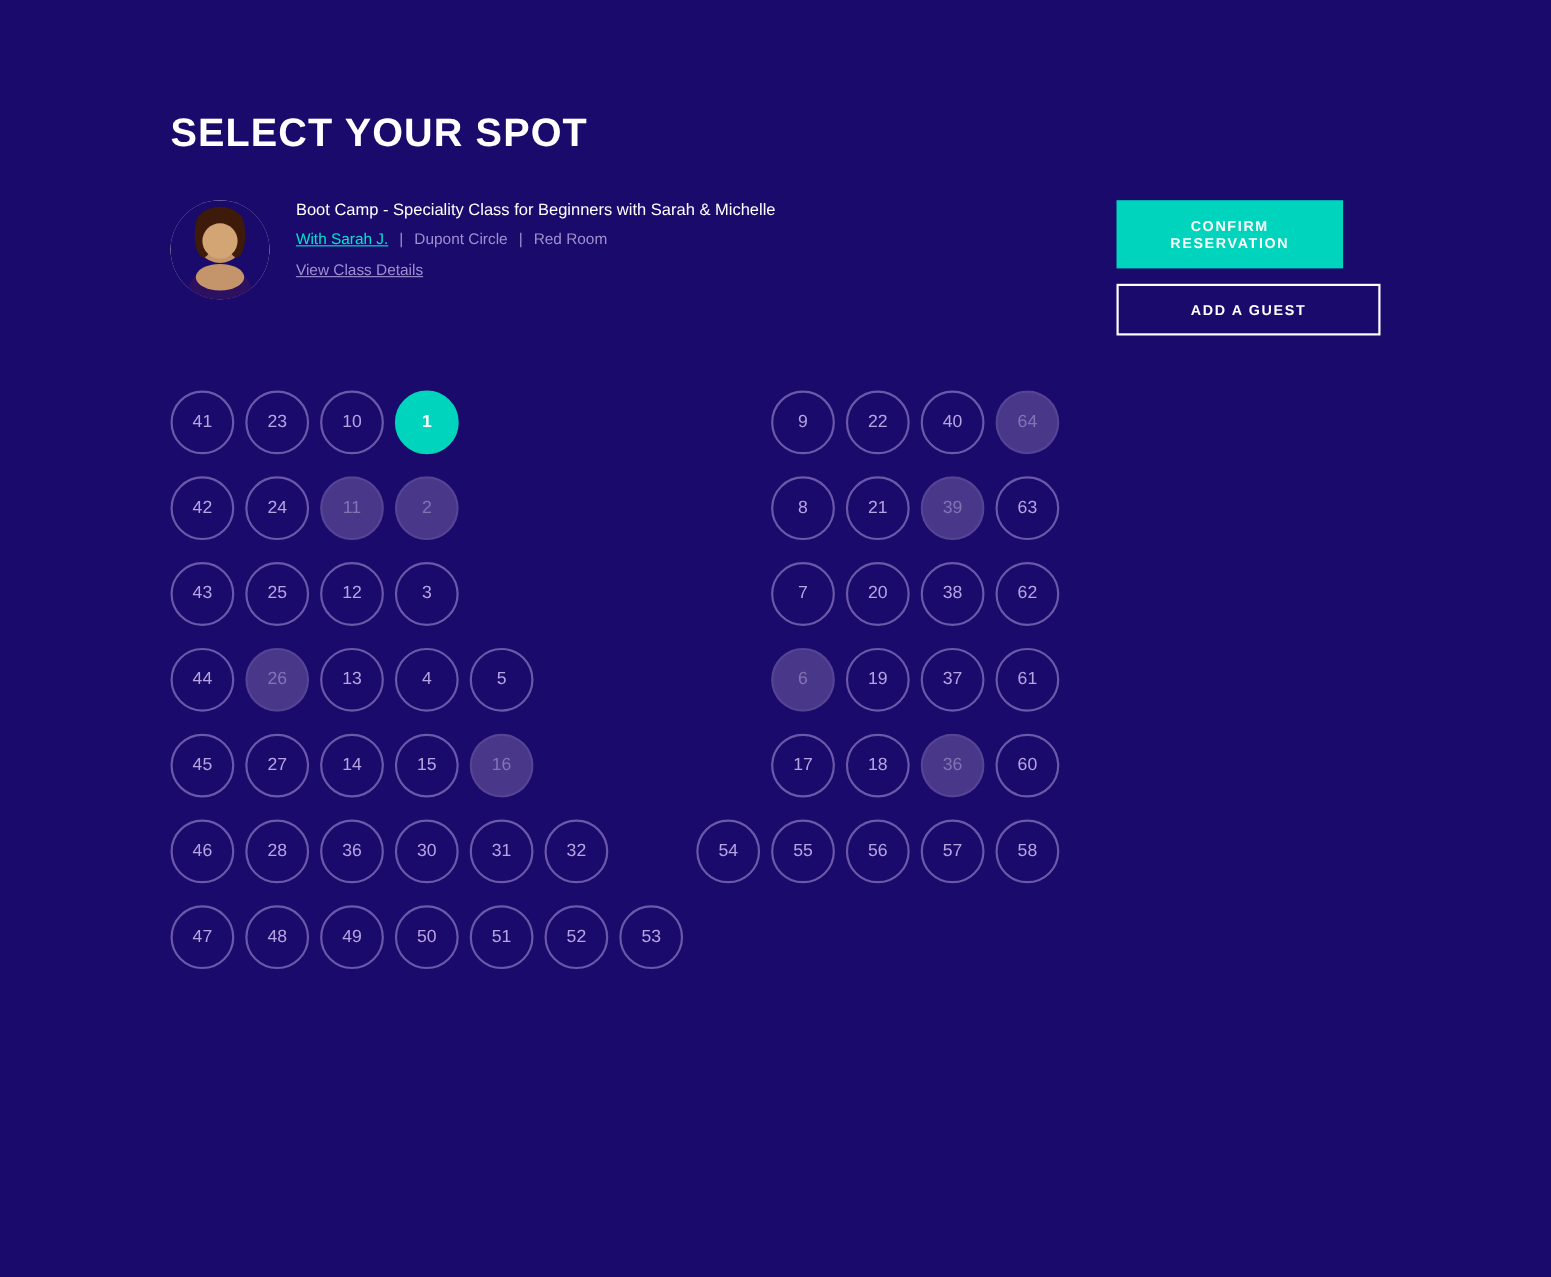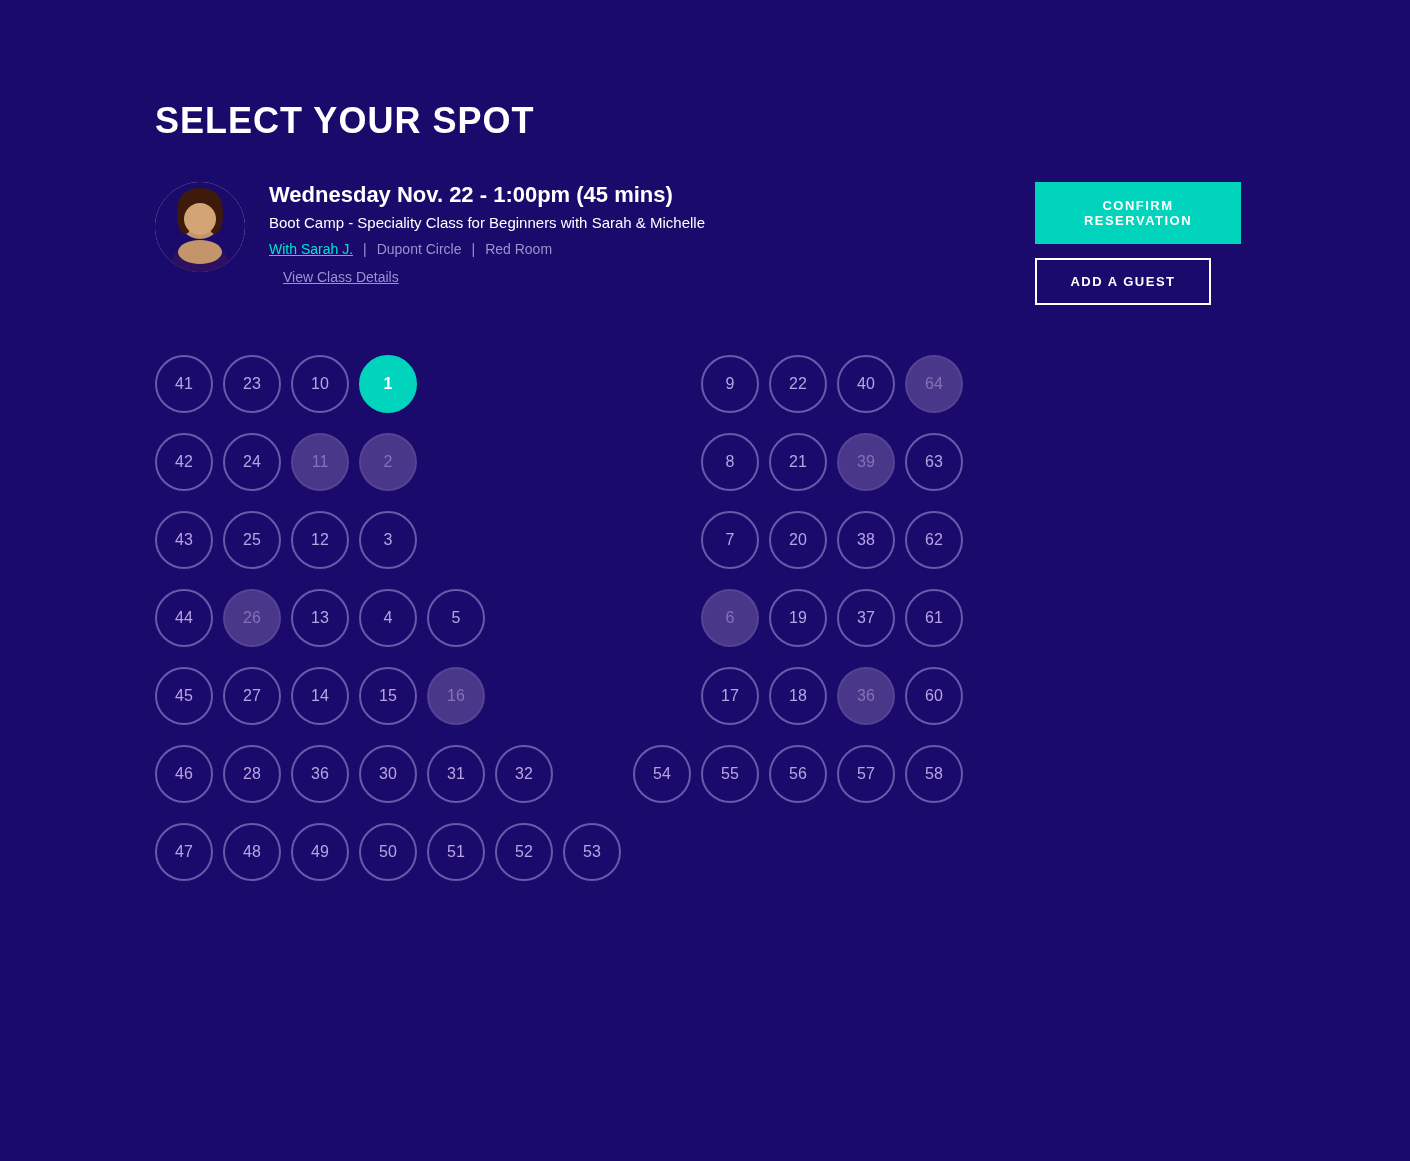--- a/index.html
+++ b/index.html
@@ -89,21 +89,20 @@
       color: #a090d0;
     }
 
     .view-details-link {
       color: #a090d0;
       text-decoration: underline;
       font-size: 14px;
       cursor: pointer;
       margin-top: 6px;
       display: inline-block;
-      margin-left: 14px;
     }
 
     .action-buttons {
       display: flex;
       flex-direction: column;
       gap: 14px;
       min-width: 220px;
     }
 
     .btn-confirm {
@@ -122,21 +121,21 @@
     .btn-guest {
       background-color: transparent;
       color: white;
       border: 2px solid white;
       padding: 14px 20px;
       font-size: 13px;
       font-weight: 700;
       letter-spacing: 1.5px;
       cursor: pointer;
       text-transform: uppercase;
-      width: 176px;
+      width: 240px;
     }
 
     .spots-layout {
       display: flex;
       gap: 80px;
       margin-top: 20px;
     }
 
     .spots-group {
       display: flex;
@@ -205,21 +204,20 @@
           <ellipse cx="60" cy="32" rx="8" ry="20" fill="#3d1a0a"></ellipse>
 
           <circle cx="45" cy="37" r="16" fill="#d4a574"></circle>
 
           <ellipse cx="45" cy="80" rx="28" ry="18" fill="#2d1060"></ellipse>
           <ellipse cx="45" cy="70" rx="22" ry="12" fill="#c4956a"></ellipse>
         </svg>
       </div>
 
       <div class="class-details">
-        <div class="class-title">Wednesday Nov. 22  -  1:00pm (45 mins)</div>
         <div class="class-subtitle">Boot Camp - Speciality Class for Beginners with Sarah &amp; Michelle</div>
         <div class="class-meta">
           <span class="instructor-link">With Sarah J.</span>
           <span class="separator">|</span>
           <span>Dupont Circle</span>
           <span class="separator">|</span>
           <span>Red Room</span>
         </div>
         <a class="view-details-link">View Class Details</a>
       </div>

